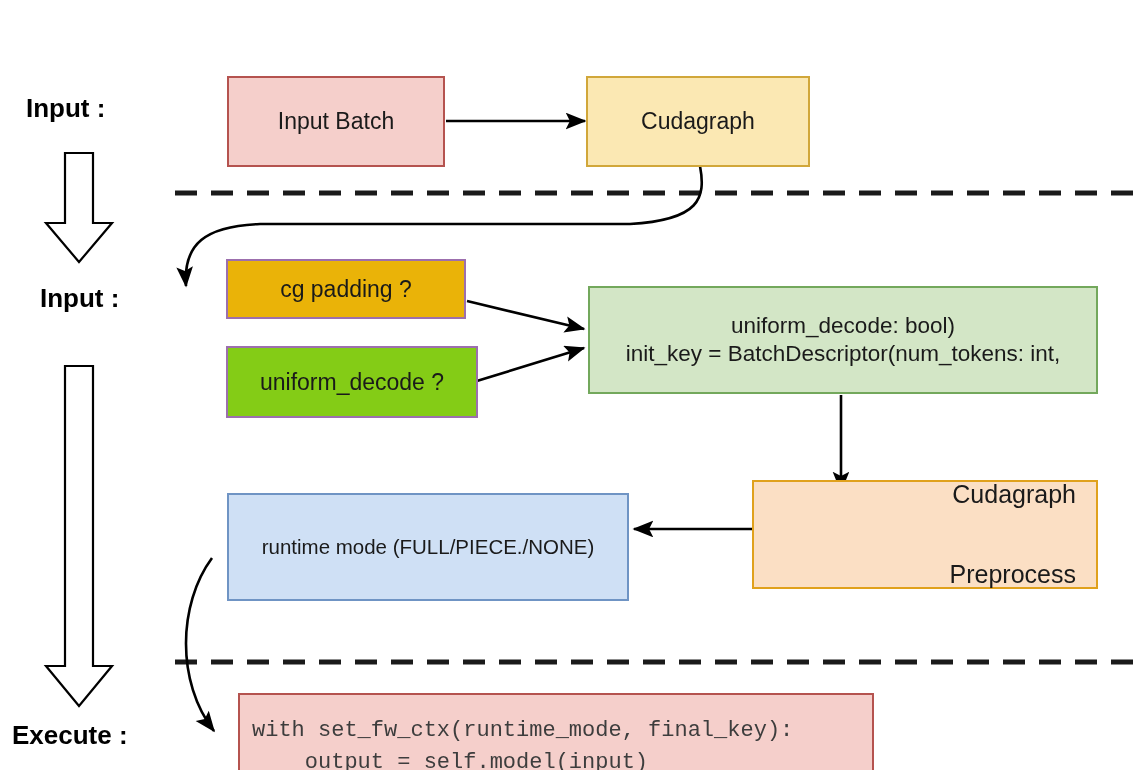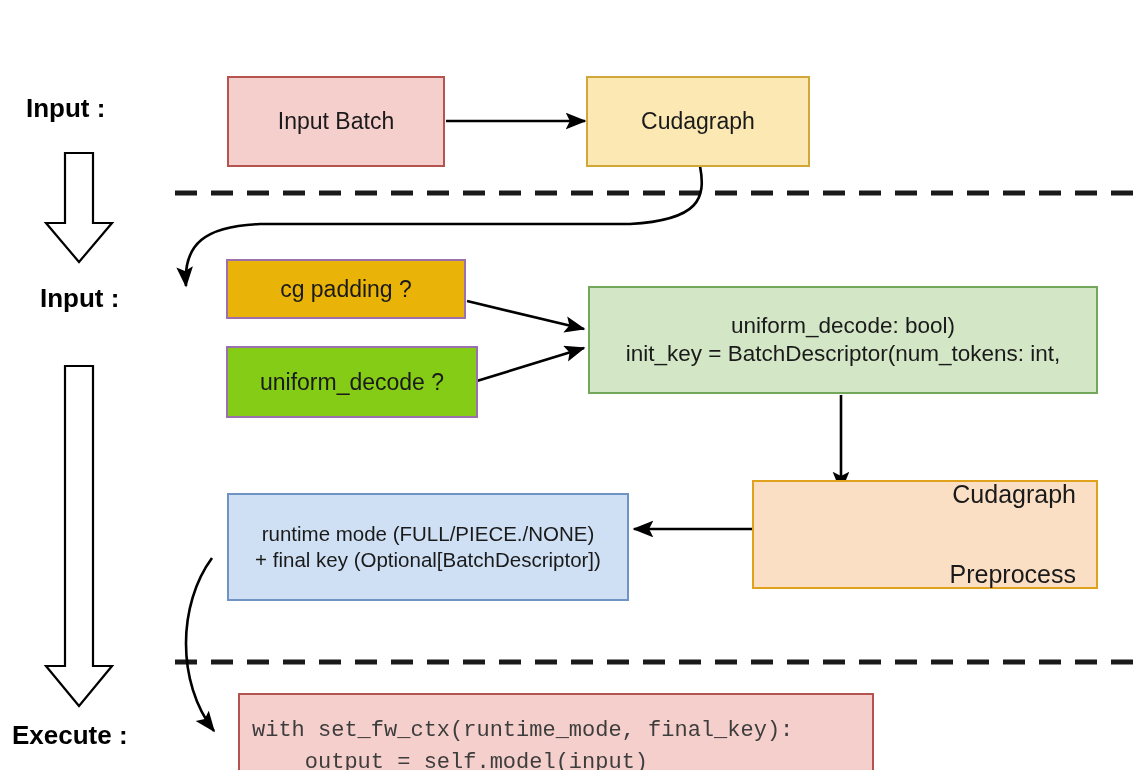--- a/index.html
+++ b/index.html
@@ -128,21 +128,20 @@
   </div>
 
   <div class="node group-label" style="left:752px; top:432px; width:346px; height:109px; background:#fbdfc4; border-color:#e0a11c; flex-direction:column; align-items:flex-end; justify-content:center; padding-right:20px;gap:48px;">
     <span class="node-inner-text">Cudagraph</span>
     <span class="node-inner-text">Preprocess</span>
   </div>
 
 
   <div class="node" style="left:227px; top:445px; width:402px; height:108px; background:#cfe0f5; border-color:#6f94c4; flex-direction:column; font-size:20.5px;">
     <span class="node-inner-text">runtime mode (FULL/PIECE./NONE)</span>
-    <span class="node-inner-text">+ final key (Optional[BatchDescriptor])</span>
   </div>
 
   <div class="node code" style="left:238px; top:645px; width:636px; height:107px; background:#f5cfcb; border-color:#b5534f; flex-direction:column; align-items:flex-start; justify-content:center;">
     <span class="node-inner-text">with set_fw_ctx(runtime_mode, final_key):</span>
     <span class="node-inner-text">    output = self.model(input)</span>
   </div>
 
 </div>
 
 </body></html>

